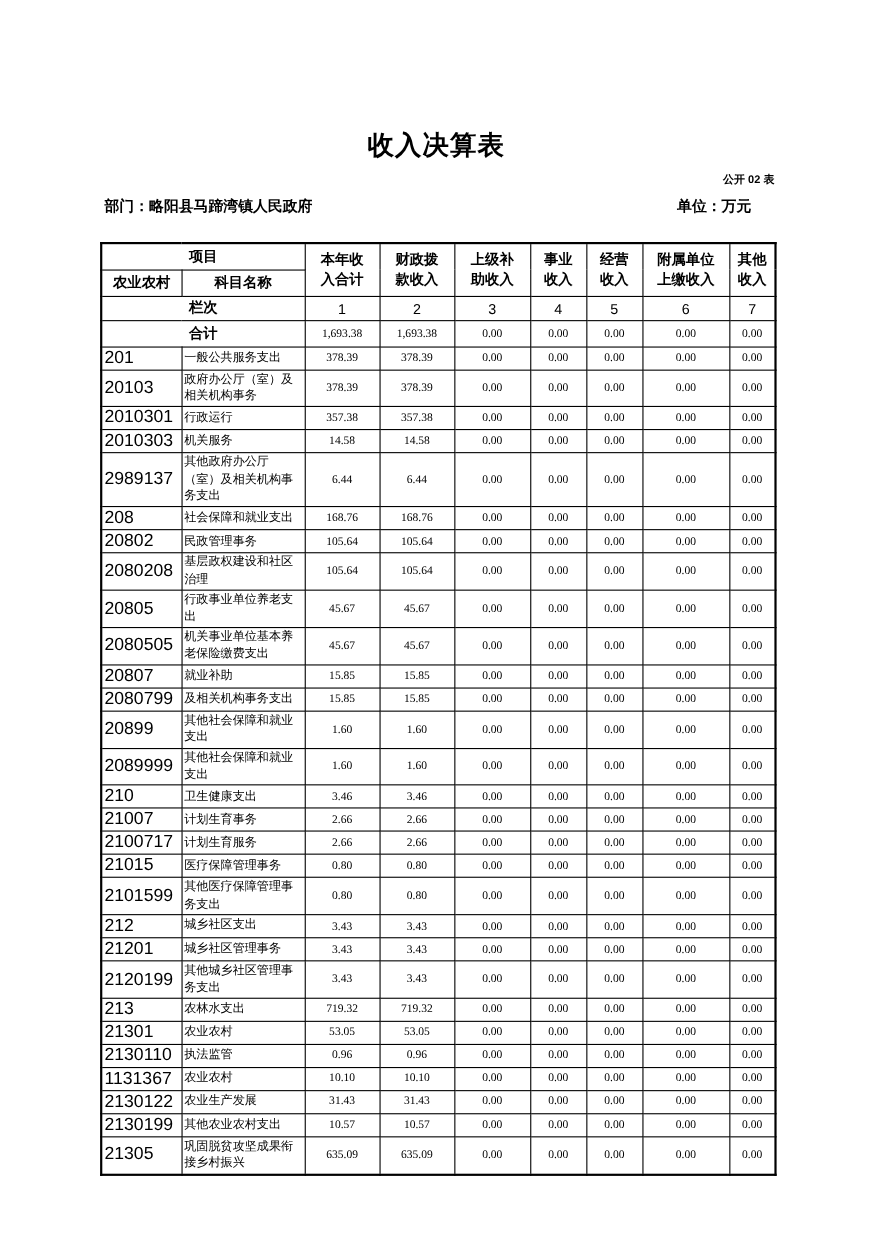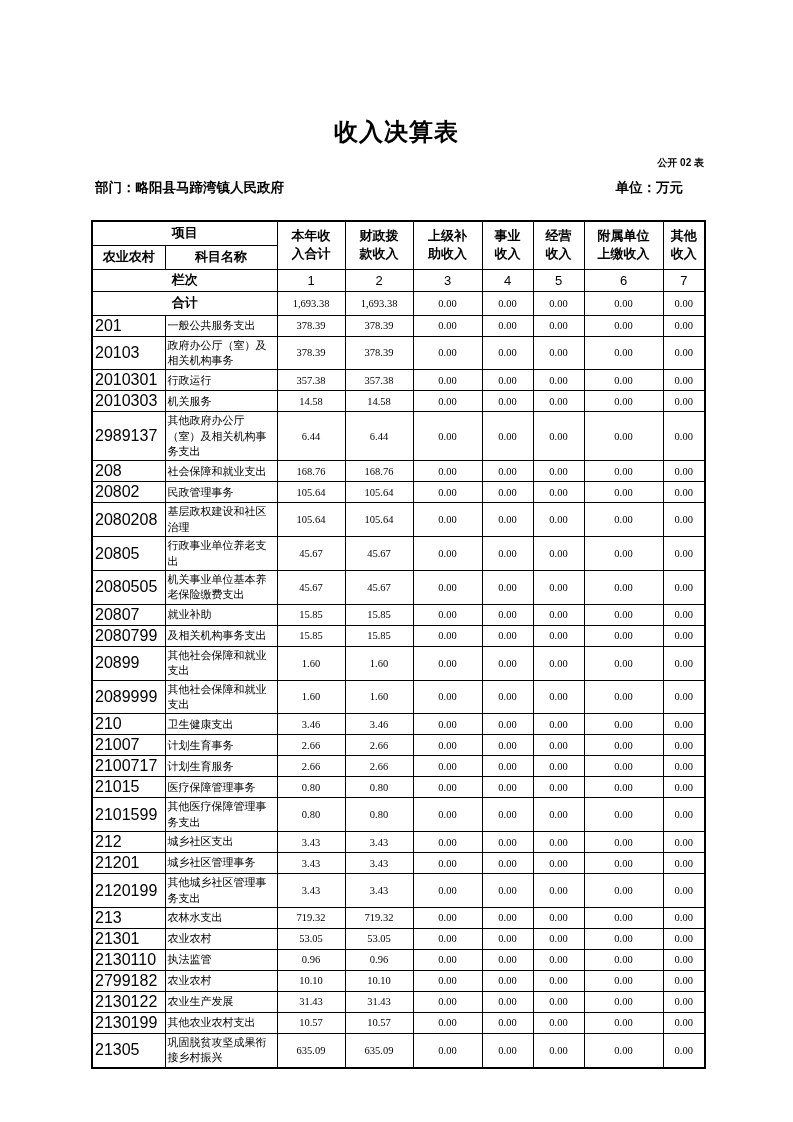--- a/index.html
+++ b/index.html
@@ -409,21 +409,21 @@
           <td class="name">执法监管</td>
           <td class="val">0.96</td>
           <td class="val">0.96</td>
           <td class="val">0.00</td>
           <td class="val">0.00</td>
           <td class="val">0.00</td>
           <td class="val">0.00</td>
           <td class="val">0.00</td>
         </tr>
         <tr>
-          <td class="code">2799182</td>
+          <td class="code">1131367</td>
           <td class="name">农业农村</td>
           <td class="val">10.10</td>
           <td class="val">10.10</td>
           <td class="val">0.00</td>
           <td class="val">0.00</td>
           <td class="val">0.00</td>
           <td class="val">0.00</td>
           <td class="val">0.00</td>
         </tr>
         <tr>

